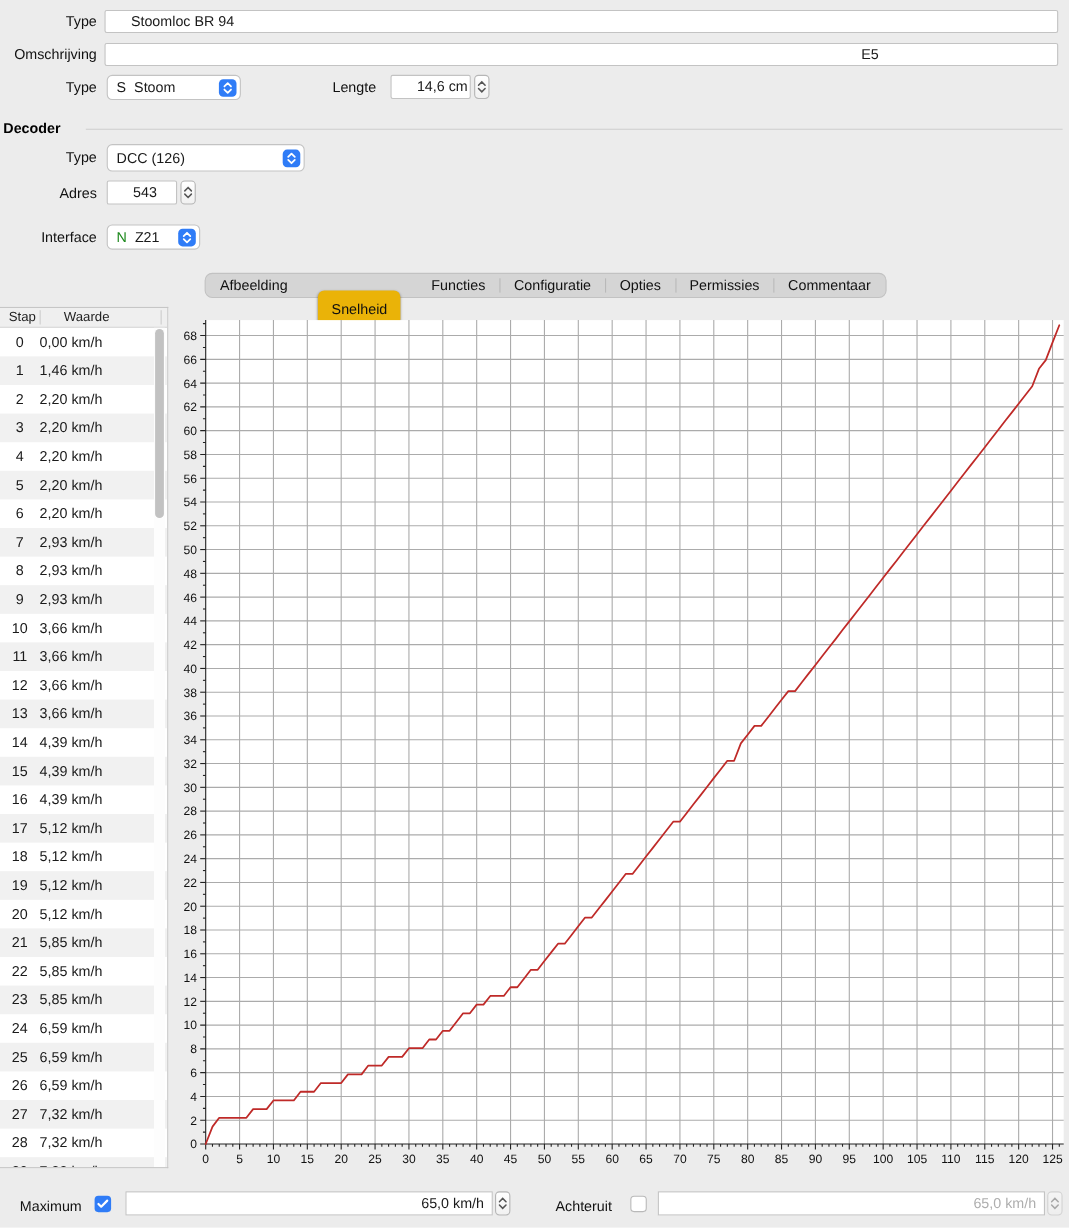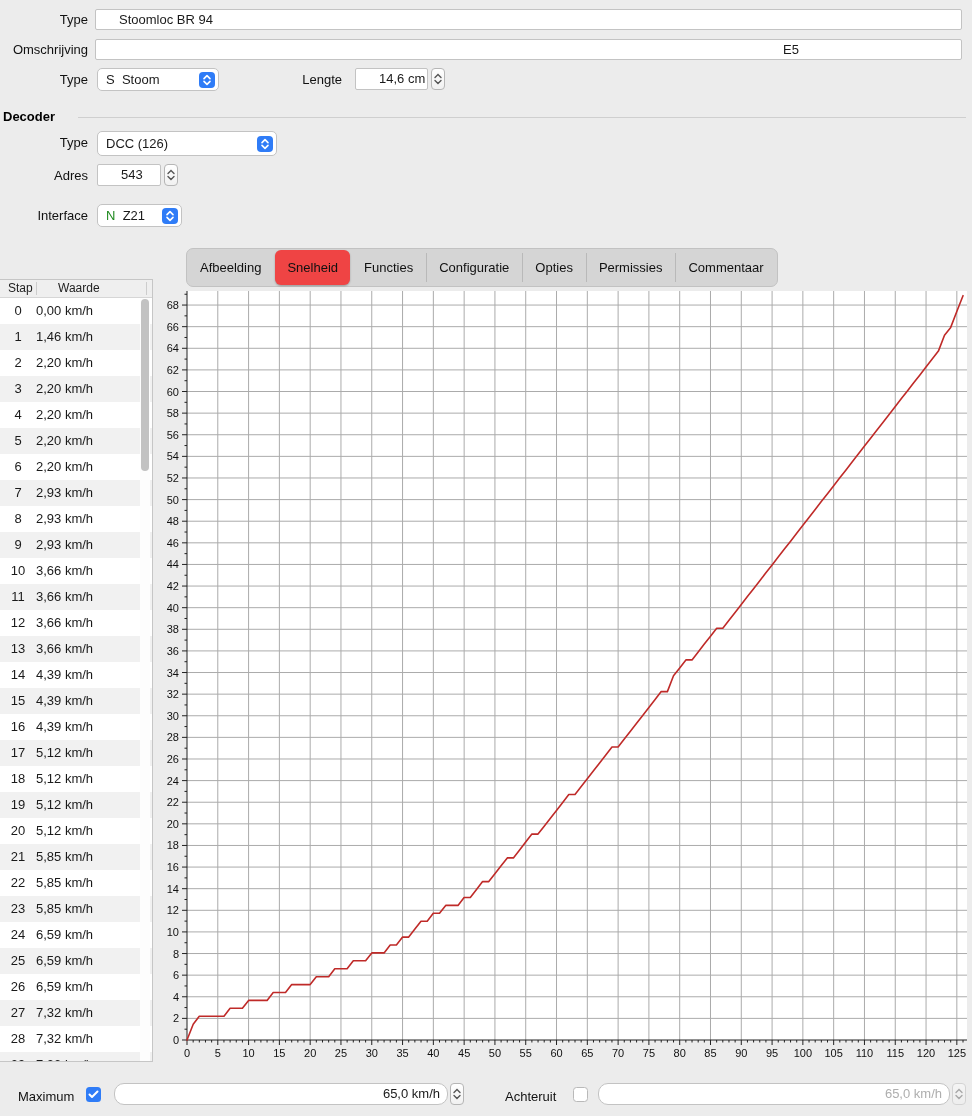--- a/index.html
+++ b/index.html
@@ -19,43 +19,43 @@
            align-items:center;justify-content:center;box-sizing:border-box}
   .stepper.dis{opacity:.45}
   .cb{position:absolute;width:15px;height:15px;border-radius:3.5px;box-sizing:border-box;
       display:flex;align-items:center;justify-content:center}
   .cb.on{background:#2f7cf7}
   .cb.off{background:#fff;border:1px solid #b9b9b9}
   .section-title{position:absolute;font-weight:bold;color:#000}
   .hline{position:absolute;height:1px;background:#cfcfcf}
   
   .tabbar{position:absolute;display:flex;align-items:stretch;background:#d5d5d5;
-          border:1px solid #c2c2c2;border-radius:7px;height:39px;box-sizing:border-box}
+          border:1px solid #c2c2c2;border-radius:7px;height:23px;box-sizing:border-box}
   .tab{display:flex;align-items:center;padding:0 13px;font-size:13px;color:#111;
        position:relative;border-radius:6px;white-space:nowrap}
-  .tab.sel{background:#ef4444;box-shadow:0 1px 2px rgba(0,0,0,.28);margin:1px;padding:16px 12px}
+  .tab.sel{background:#eab308;box-shadow:0 1px 2px rgba(0,0,0,.28);margin:15px;padding:16px 12px}
   .tab:not(.sel):not(:first-child)::before{content:"";position:absolute;left:0;top:4px;bottom:4px;
        width:1px;background:#b9b9b9}
   .tab.sel + .tab::before{display:none}
   
   .tbl{position:absolute;left:0;top:279px;width:153px;height:783px;background:#fff;
        border:1px solid #c6c6c6;border-left:none;box-sizing:border-box;overflow:hidden}
   .tbl-head{position:relative;height:17px;background:#efefef;border-bottom:1px solid #d6d6d6;
             font-size:12px;color:#222}
   .tbl-head .h1{position:absolute;left:8px;top:1px}
   .tbl-head .h2{position:absolute;left:58px;top:1px}
   .tbl-head .hd{position:absolute;top:2px;bottom:2px;width:1px;background:#cdcdcd}
   .trow{display:flex;height:26px;line-height:26px;font-size:13px}
   .trow.odd{background:#f1f1f1}
   .c-stap{width:36px;text-align:center;flex:0 0 auto}
   .c-waarde{width:104px;text-align:left;flex:0 0 auto}
   .sb-track{position:absolute;right:2px;top:18px;width:10px;height:764px;background:#fdfdfd}
   .sb-thumb{position:absolute;right:3px;top:19px;width:8px;height:172px;background:#c2c2c2;border-radius:4px}
   
-  .ft-field{position:absolute;background:#fff;border:1px solid #c3c3c3;border-radius:10px;
+  .ft-field{position:absolute;background:#fff;border:1px solid #c3c3c3;border-radius:0;
             box-sizing:border-box;text-align:right;padding:0 7px;line-height:20px}
   .dim{color:#aeaeae}
   svg text{font-family:"Liberation Sans",sans-serif}
 </style>
 </head>
 <body>
 
 <div class="lbl" style="left:0;top:9px;width:88px">Type</div>
 <div class="field" style="left:95px;top:9px;width:867px;height:21px">
   <span>Stoomloc BR 94</span>

